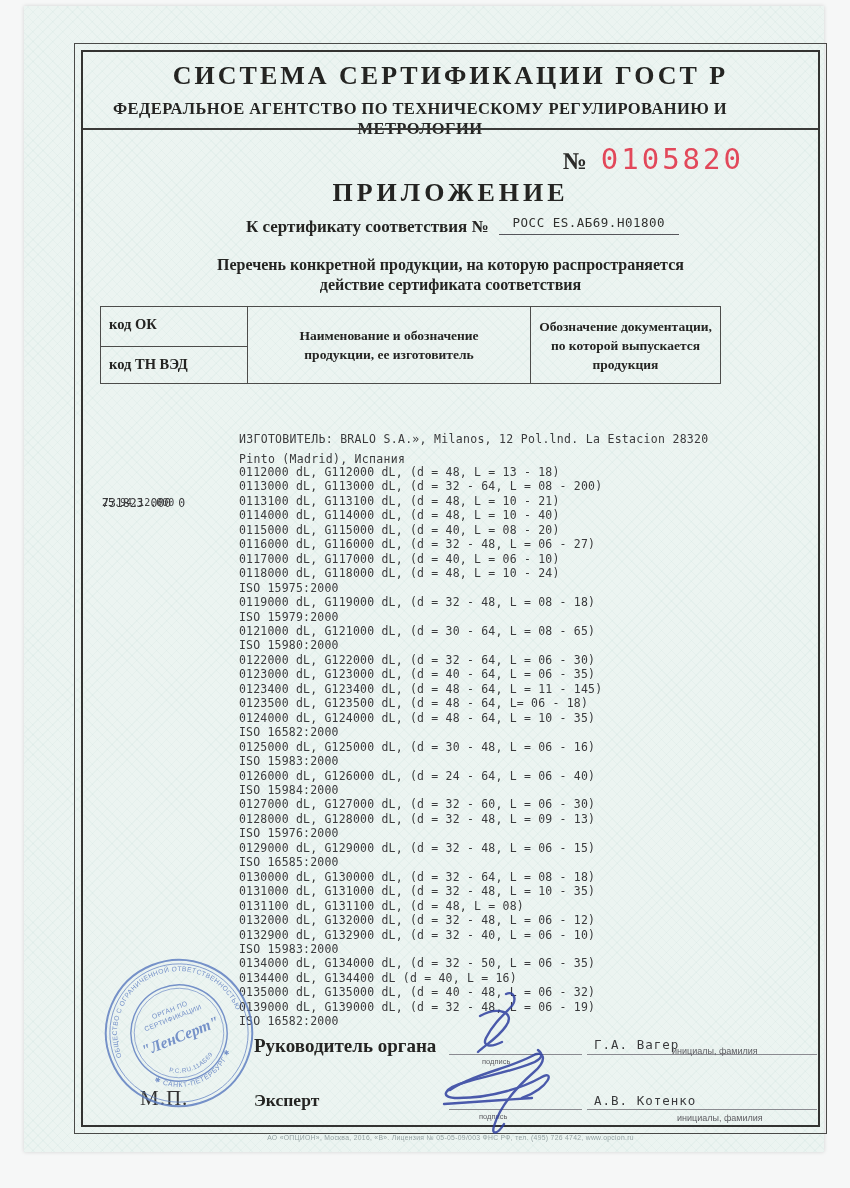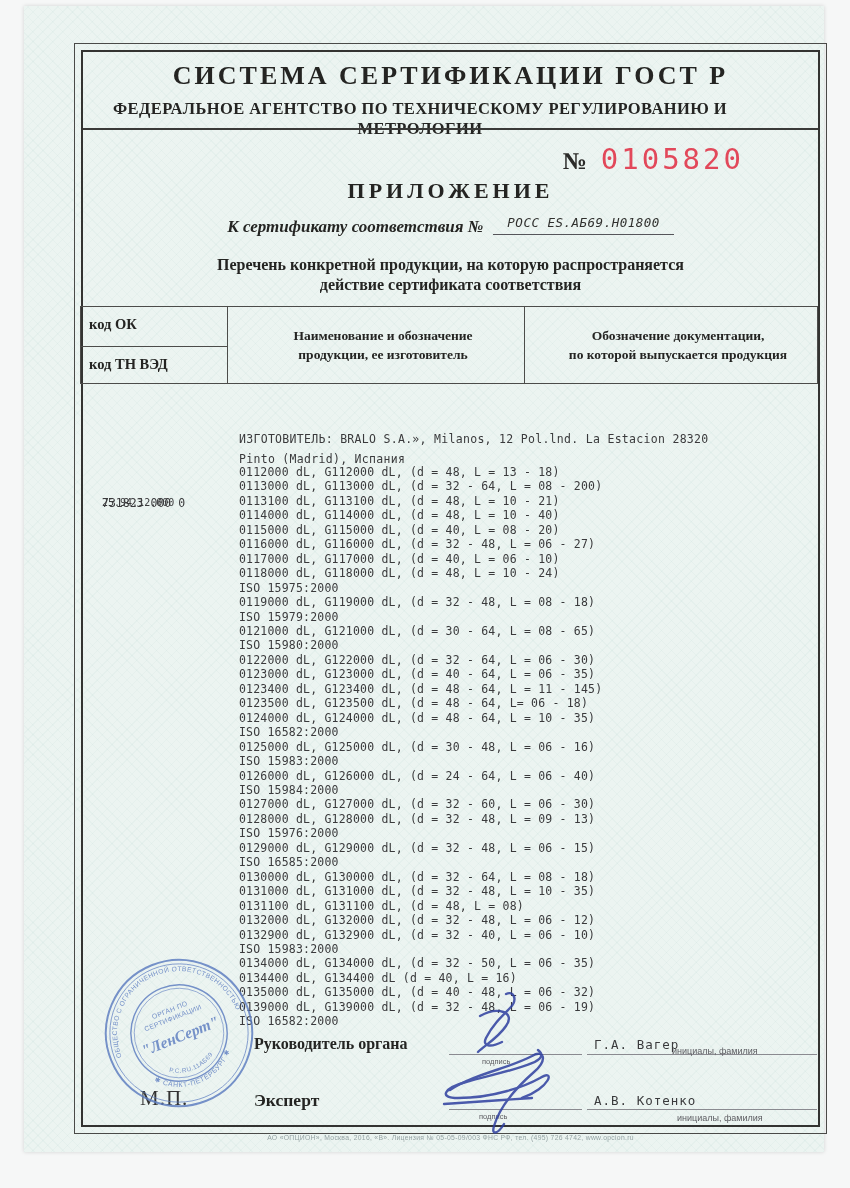--- a/index.html
+++ b/index.html
@@ -41,40 +41,40 @@
     position:absolute; right:80px; top:136px;
     display:flex; align-items:baseline; gap:14px;
   }
   .number-block .no-sign { font-size:24px; font-weight:bold; color:#2b2b29; }
   .number-block .no-value {
     font-family:"DejaVu Sans Mono", monospace;
     font-size:29px; letter-spacing:3px; color:#e2485a; font-weight:500;
   }
   .doc-title {
     position:absolute; left:60px; top:172px; width:733px; text-align:center;
-    font-size:22px; font-weight:bold; letter-spacing:4px; color:#242422;
+    font-size:26px; font-weight:bold; letter-spacing:4px; color:#242422;
   }
   .cert-line {
-    position:absolute; left:60px; top:211px; width:733px; text-align:center;font-style:italic;
+    position:absolute; left:72px; top:211px; width:733px; text-align:center;
   }
   .cert-line .lbl { font-size:17px; font-weight:bold; color:#242422; }
   .cert-line .val {
     display:inline-block; font-family:"DejaVu Sans Mono", monospace;
     font-size:12.5px; color:#30302e; letter-spacing:0.5px;
     border-bottom:1px solid #55555a; padding:0 14px 4px 14px;
     position:relative; top:-5px; margin-left:6px;
   }
   .list-heading {
     position:absolute; left:60px; top:249px; width:733px; text-align:center;
     font-size:16px; font-weight:bold; color:#242422; line-height:20px;
     white-space:pre-line;
   }
   .ptable {
-    position:absolute; left:56px; top:300px; width:738px; height:78px;
-    border:1.5px solid #4c4c4a; display:flex;gap:14px;
+    position:absolute; left:76px; top:300px; width:621px; height:78px;
+    border:1.5px solid #4c4c4a; display:flex;
   }
   .ptable .c1 { width:147px; border-right:1px solid #4c4c4a; position:relative; }
   .ptable .c1 .split { position:absolute; left:0; top:39px; width:100%; border-top:1px solid #4c4c4a; }
   .ptable .c1 .t { position:absolute; left:8px; font-size:14.5px; font-weight:bold; color:#242422; }
   .ptable .c1 .t.ok  { top:9px; }
   .ptable .c1 .t.tn  { top:49px; }
   .ptable .c2 { width:283px; border-right:1px solid #4c4c4a; display:flex; align-items:center; justify-content:center; }
   .ptable .c3 { flex:1; display:flex; align-items:center; justify-content:center; }
   .ptable .c2 div, .ptable .c3 div {
     font-size:13.5px; font-weight:bold; color:#242422; text-align:center;
@@ -85,21 +85,21 @@
     font-family:"DejaVu Sans Mono", monospace; font-size:11.5px;
     line-height:20px; color:#3a3a3c; letter-spacing:0.3px;
   }
   .code-ok    { position:absolute; left:78px; top:461px; font-family:"DejaVu Sans Mono", monospace; font-size:10px; color:#3a3a3c;margin-top:30px; }
   .code-tnved { position:absolute; left:78px; top:490px; font-family:"DejaVu Sans Mono", monospace; font-size:11.5px; color:#3a3a3c; }
   .products {
     position:absolute; left:215px; top:459px; width:560px;
     font-family:"DejaVu Sans Mono", monospace; font-size:11.5px;
     line-height:14.45px; color:#3a3a3c; letter-spacing:0.2px;
   }
-  .sig-role1 { position:absolute; left:230px; top:1029px; font-size:16px; font-weight:bold; color:#242422; }
+  .sig-role1 { position:absolute; left:230px; top:1029px; font-size:19px; font-weight:bold; color:#242422; }
   .sig-role2 { position:absolute; left:230px; top:1084px; font-size:17.5px; font-weight:bold; color:#242422; }
   .sig-line  { position:absolute; height:0; border-bottom:1px solid #8a8a90; }
   .sl1a { left:425px; top:1048px; width:133px; }
   .sl1b { left:563px; top:1048px; width:230px; }
   .sl2a { left:425px; top:1103px; width:133px; }
   .sl2b { left:563px; top:1103px; width:230px; }
   .sig-cap { position:absolute; font-family:"Liberation Sans", sans-serif; font-size:7.5px; color:#5d5d62; }
   .cap-p1 { left:458px; top:1051px; }
   .cap-p2 { left:455px; top:1106px; }
   .cap-n1 { left:648px; top:1040px; font-size:9px; }

